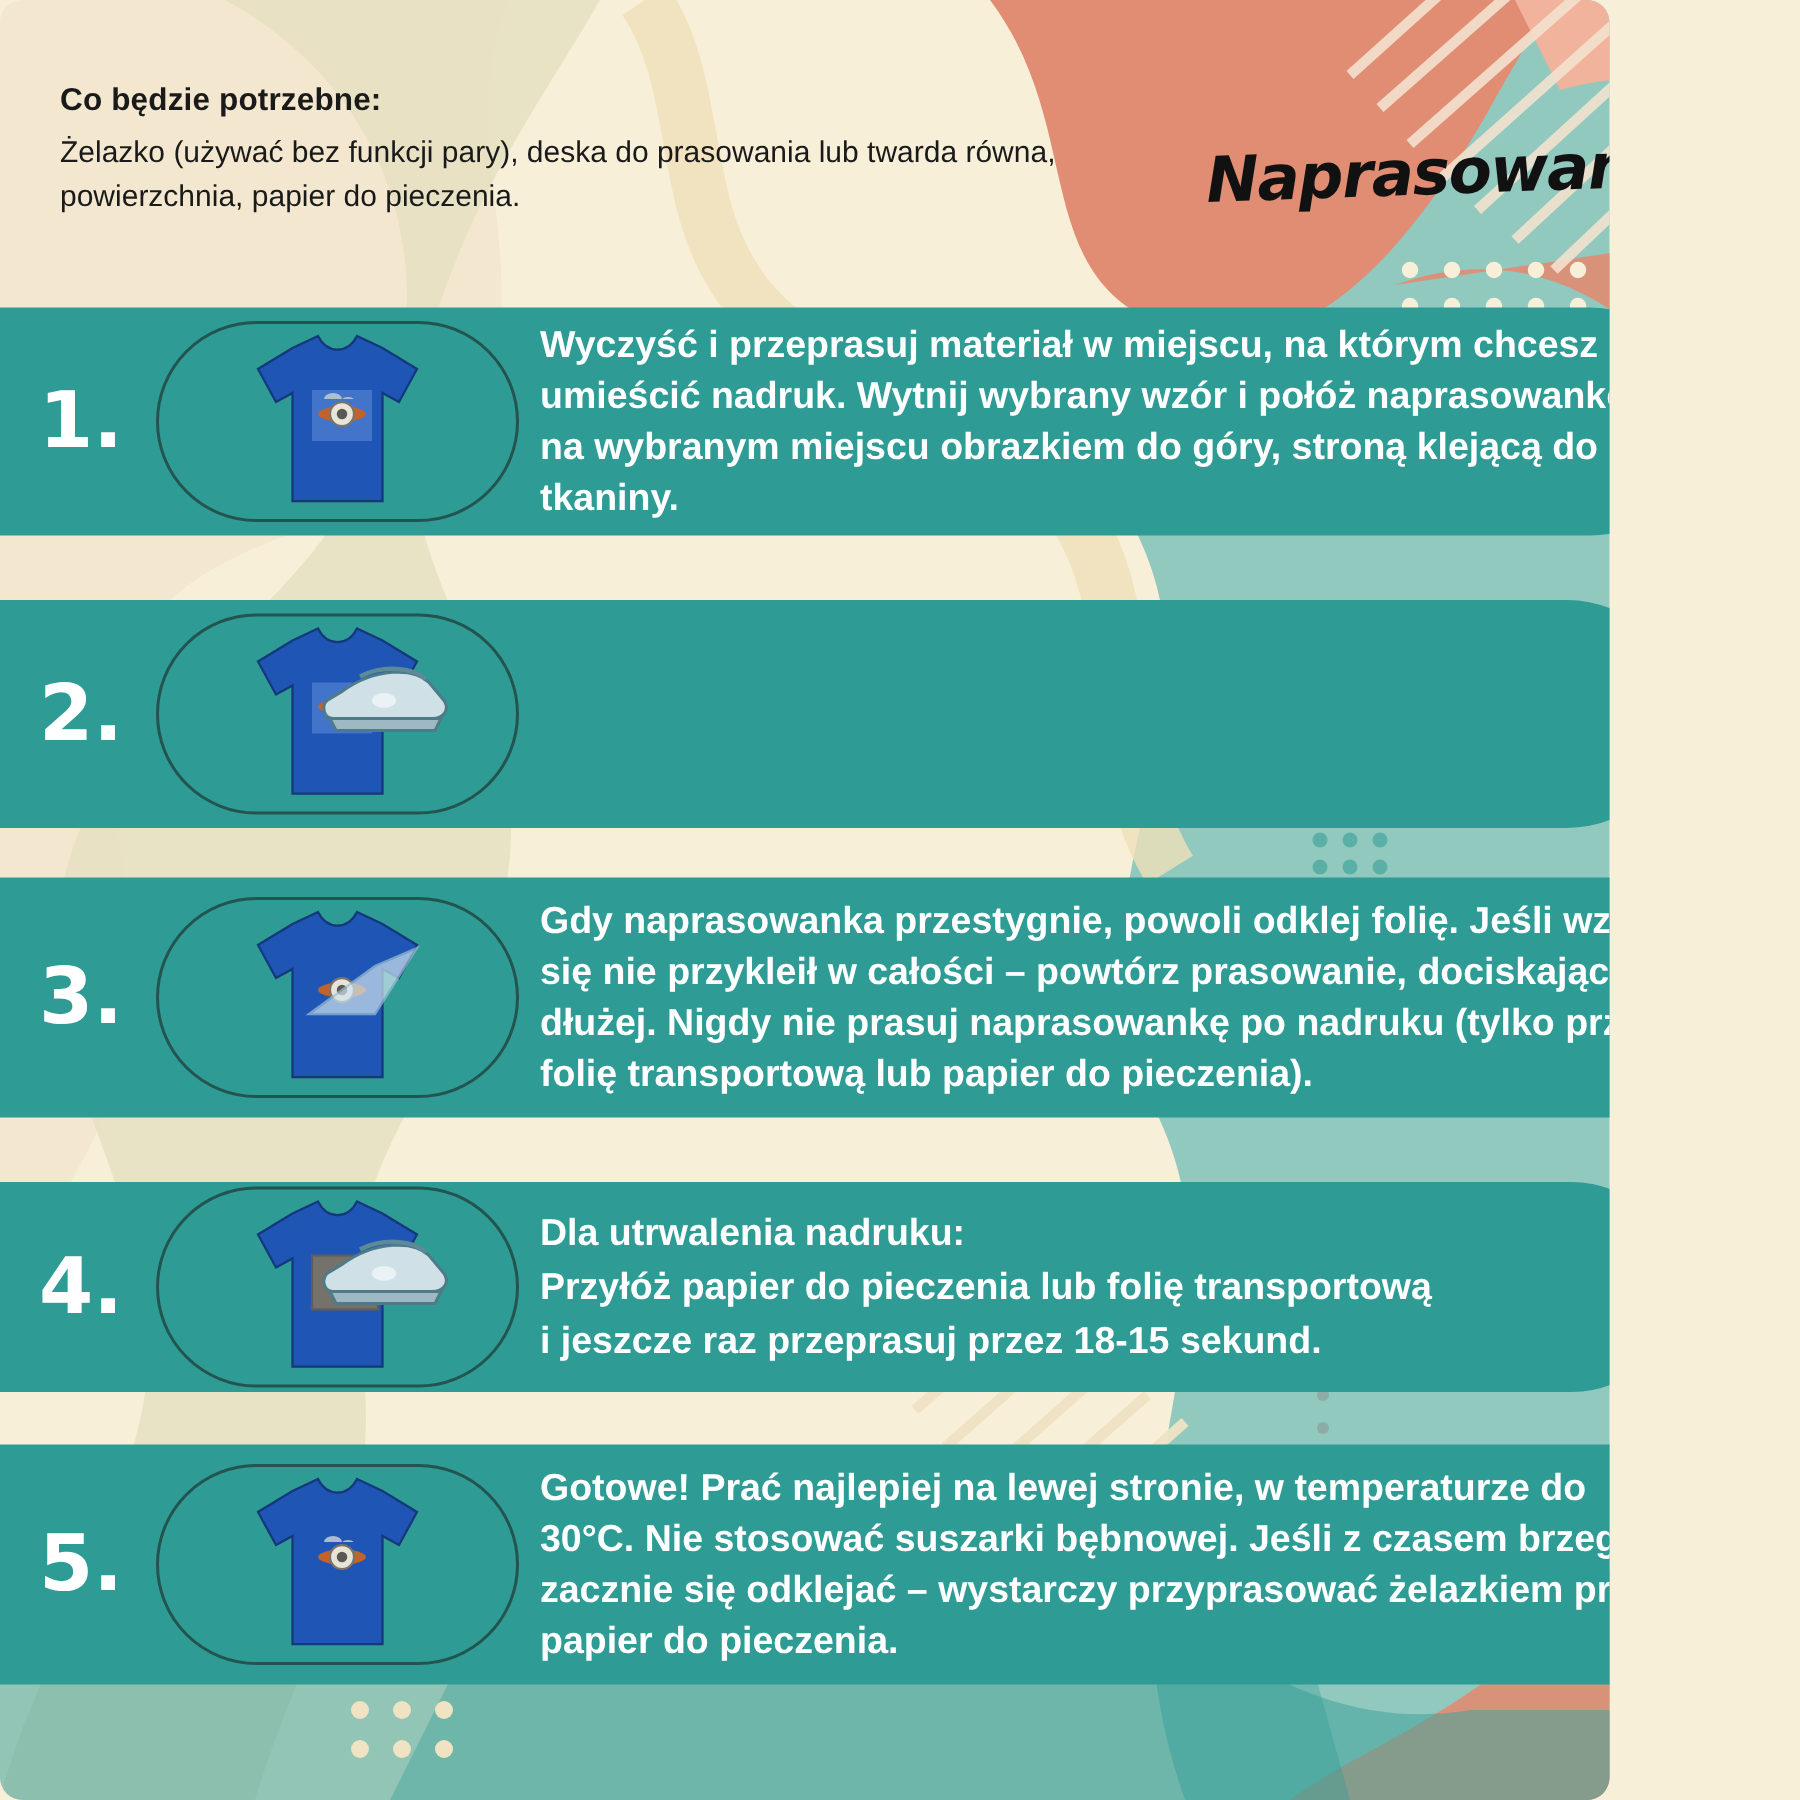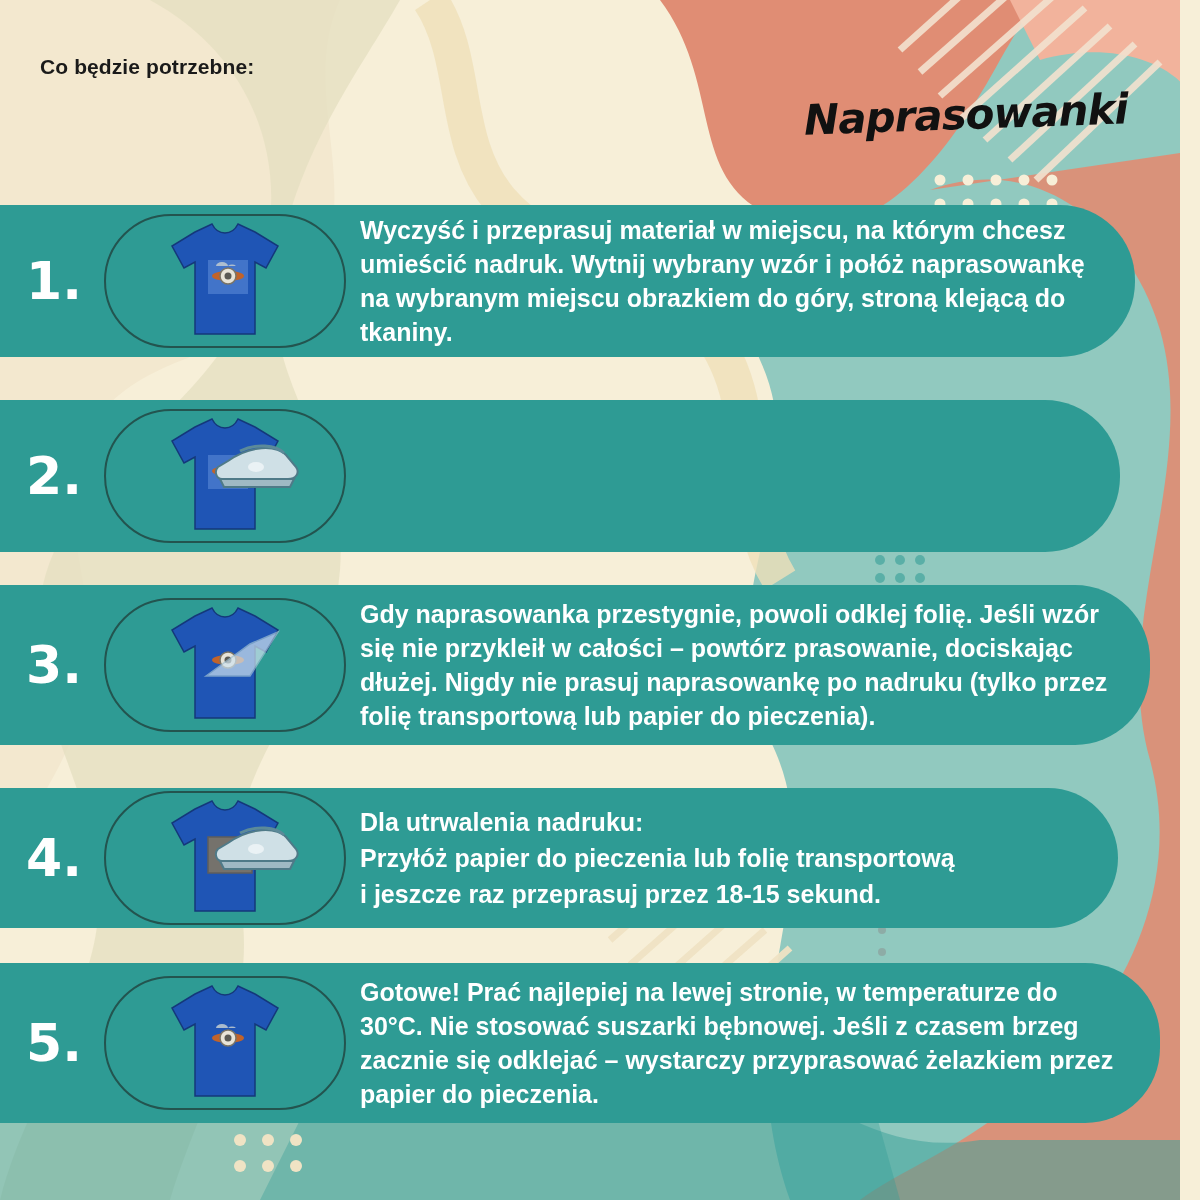--- a/index.html
+++ b/index.html
@@ -3,21 +3,21 @@
 <meta charset="utf-8">
 <style>
   html,body{margin:0;padding:0;}
   body{
     width:1200px;height:1200px;
     font-family:"Liberation Sans", sans-serif;
     background:#f7efd8;
     overflow:hidden;
     position:relative;
   }
-  #stage{position:relative;width:1180px;height:1200px;overflow:hidden;}
+  #stage{position:relative;width:1073px;height:1200px;overflow:hidden;border-radius:15px;}
 
   
   .bg{position:absolute;inset:0;}
 
   
   .header{
     position:absolute;left:0;top:0;width:1200px;height:200px;
     z-index:5;
   }
   .need-title{
@@ -167,20 +167,21 @@
     </g>
     <g fill="#8a8a8a" opacity="0.45">
       <circle cx="882" cy="930" r="4"></circle>
       <circle cx="882" cy="952" r="4"></circle>
       <circle cx="882" cy="974" r="4"></circle>
     </g>
   </svg>
 
   <div class="header">
     <div class="need-title">Co będzie potrzebne:</div>
+    <div class="need-text">Żelazko (używać bez funkcji pary), deska do prasowania lub twarda równa, powierzchnia, papier do pieczenia.</div>
     <div class="brand">Naprasowanki</div>
   </div>
 
   <div class="step s1">
     <div class="num">1.</div>
     <div class="thumb">
       <div class="tee-wrap">
         <div class="teeoval"></div>
         <svg width="250" height="142" viewBox="0 0 250 142">
           <path d="M95,22 L112,14 C118,26 132,26 138,14 L155,22 L178,36 L166,58 L155,52 L155,124 L95,124 L95,52 L84,58 L72,36 Z" fill="#1f55b5" stroke="#14387a" stroke-width="1.5"></path>

